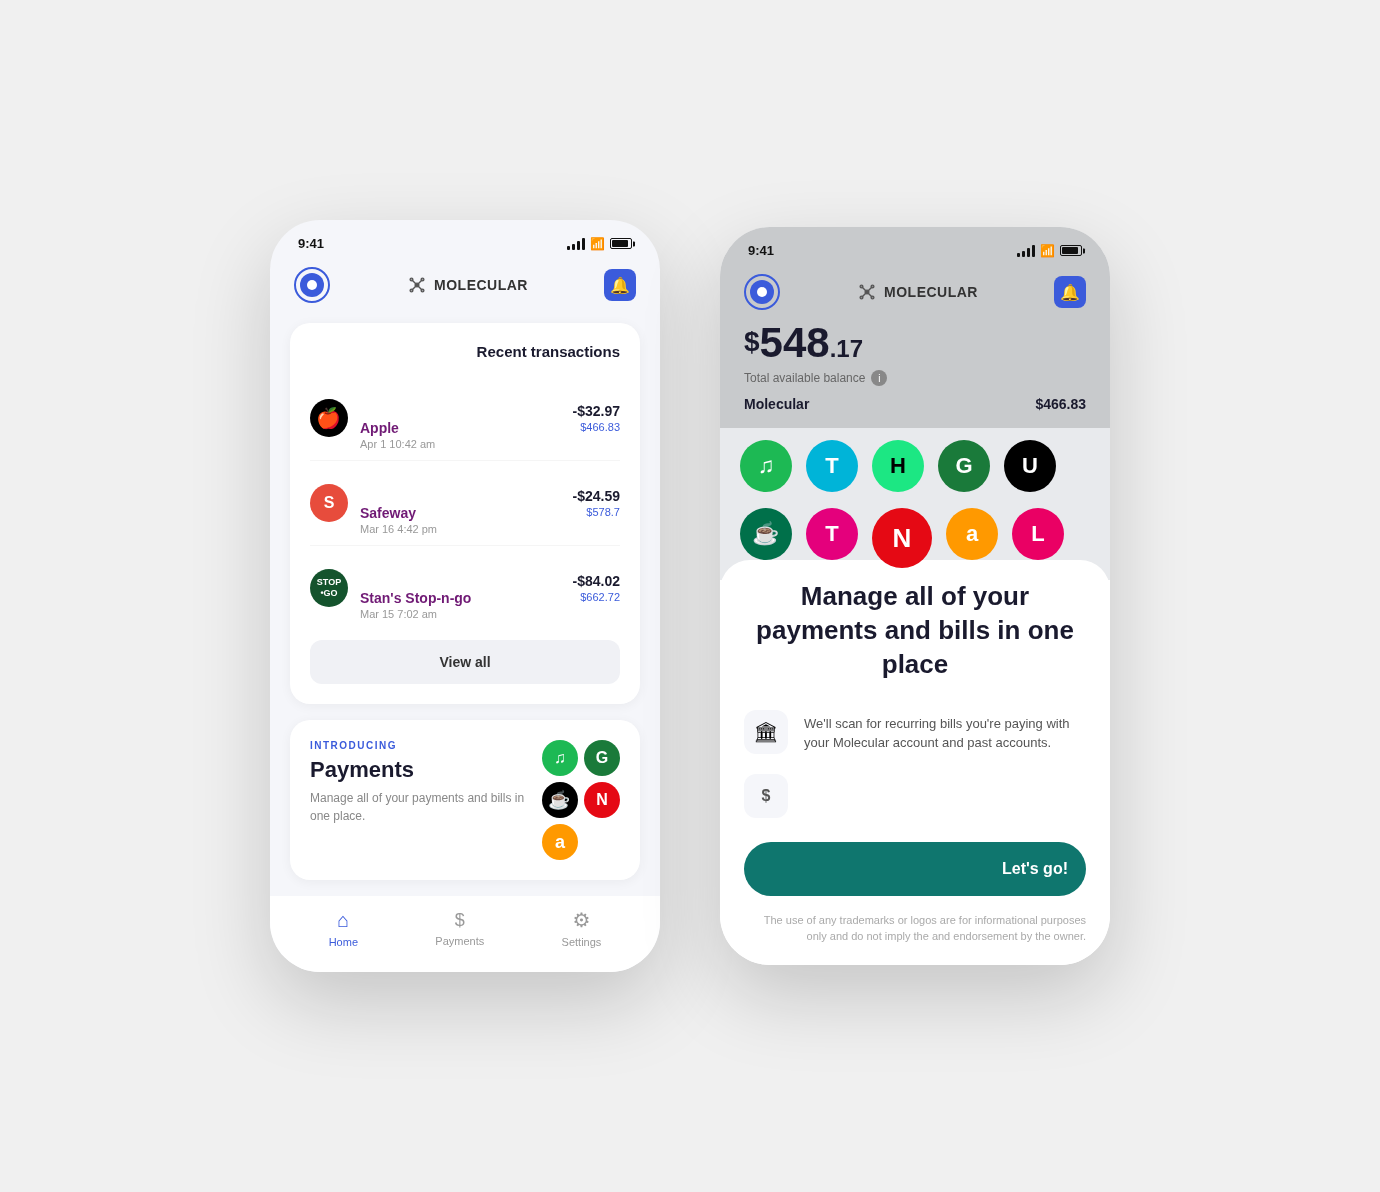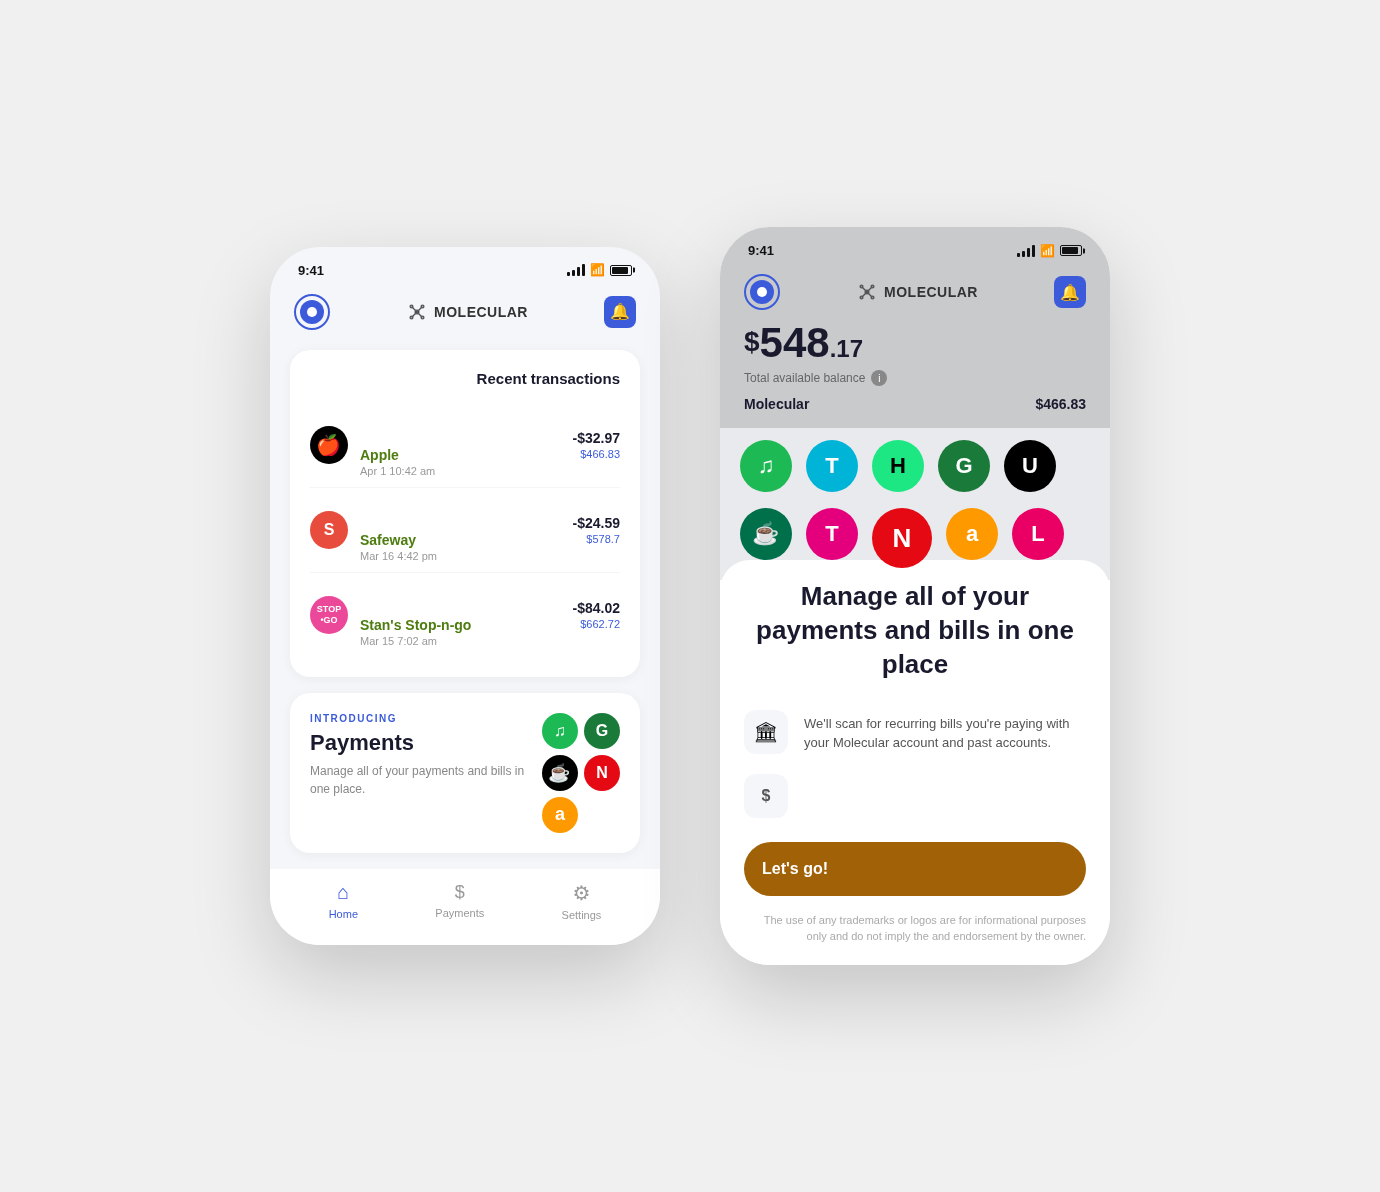--- a/index.html
+++ b/index.html
@@ -192,21 +192,21 @@
       display: flex;
       align-items: center;
       justify-content: center;
       font-size: 18px;
       font-weight: bold;
       overflow: hidden;
     }
     .transaction-info .name {
       font-size: 14px;
       font-weight: 600;
-      color: #4d7c0f;
+      color: #701a75;
       margin-top: 34px;
     }
     .transaction-info .date {
       font-size: 11px;
       color: #999;
       margin-top: 2px;
     }
     .transaction-right {
       text-align: right;
     }
@@ -406,28 +406,28 @@
     }
     .feature-text {
       font-size: 13px;
       color: #555;
       line-height: 1.5;
       padding-top: 4px;
     }
     .cta-btn {
       display: block;
       width: 100%;
-      background: #a16207;
+      background: #0f766e;
       border: none;
       border-radius: 30px;
       padding: 18px;
       font-size: 16px;
       font-weight: 700;
       color: white;
-      text-align: left;
+      text-align: right;
       cursor: pointer;
       margin: 24px 0 16px;
     }
     .disclaimer {
       font-size: 11px;
       color: #aaa;
       text-align: right;
       line-height: 1.5;
     }
   </style>
@@ -504,32 +504,33 @@
             </div>
           </div>
           <div class="transaction-right">
             <div class="amount">-$24.59</div>
             <div class="balance">$578.7</div>
           </div>
         </div>
 
         <div class="transaction-item">
           <div class="transaction-left">
-            <div class="transaction-logo" style="background:#ec4899; color:white; font-size:9px; font-weight:900; text-align:center; line-height:1.2;">STOP<br>•GO</div>
+            <div class="transaction-logo" style="background:#14532d; color:white; font-size:9px; font-weight:900; text-align:center; line-height:1.2;">STOP<br>•GO</div>
             <div class="transaction-info">
               <div class="name">Stan's Stop-n-go</div>
               <div class="date">Mar 15 7:02 am</div>
             </div>
           </div>
           <div class="transaction-right">
             <div class="amount">-$84.02</div>
             <div class="balance">$662.72</div>
           </div>
         </div>
 
+        <button class="view-all-btn">View all</button>
       </div>
 
       <div class="introducing-card">
         <div>
           <div class="introducing-label">INTRODUCING</div>
           <div class="introducing-title">Payments</div>
           <div class="introducing-desc">Manage all of your payments and bills in one place.</div>
         </div>
         <div class="introducing-icons">
           <div class="app-icon-small" style="background:#1DB954;">♫</div>

